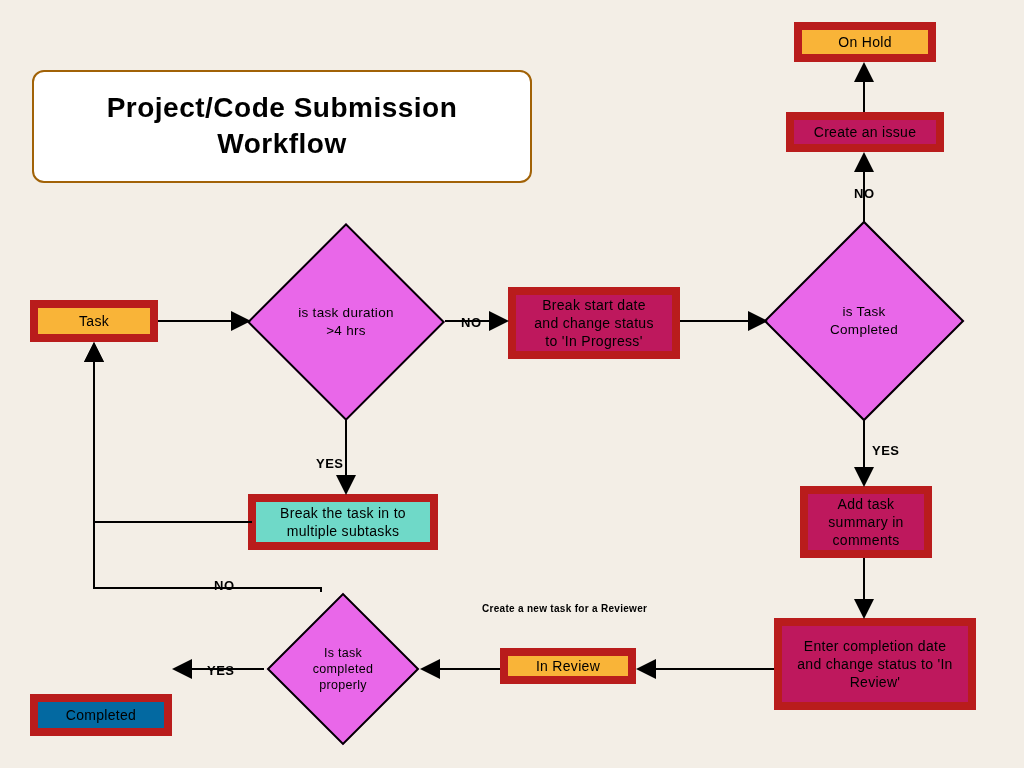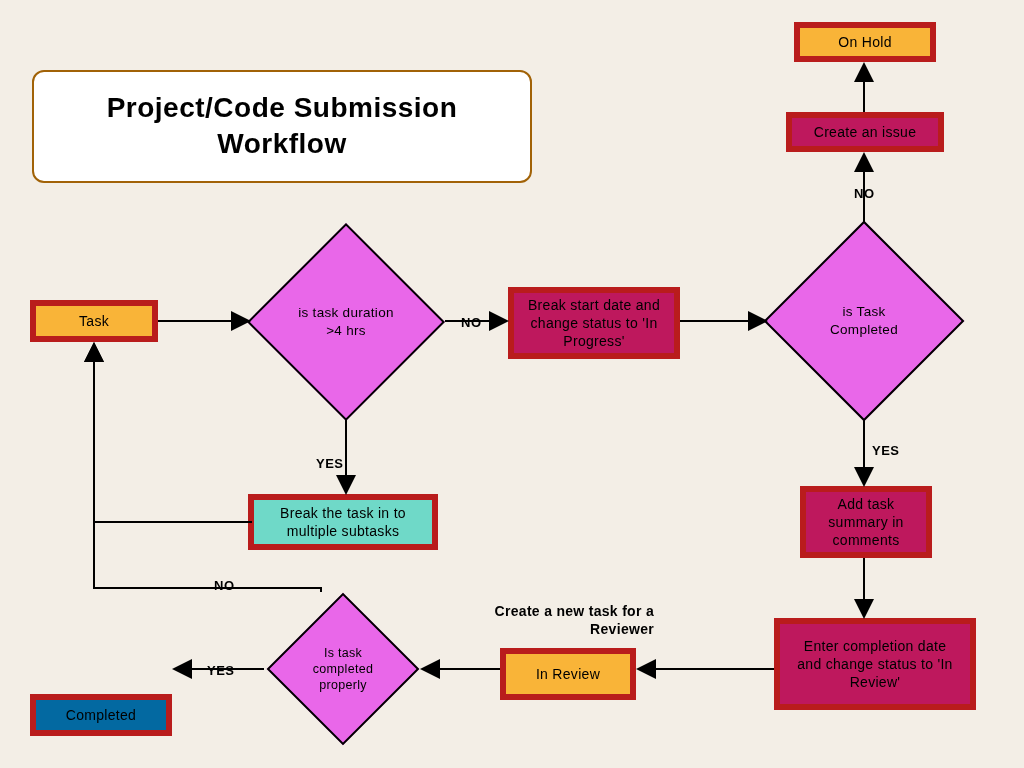--- a/index.html
+++ b/index.html
@@ -25,21 +25,21 @@
     font-size: 28px;
     line-height: 1.3;
     letter-spacing: 0.5px;
   }
   .node {
     position: absolute;
     display: flex;
     align-items: center;
     justify-content: center;
     text-align: center;
-    border: 6px solid #b91c1c;
+    border: 8px solid #b91c1c;
     border-radius: 0;
     font-size: 14px;
     line-height: 1.3;
     letter-spacing: 0.3px;
     padding: 8px 12px;
   }
   .orange { background: #f9b438; }
   .blue   { background: #be185d; }
   .teal   { background: #6fd9c8; }
   .green  { background: #0369a1; margin-top: 44px; }
@@ -57,23 +57,23 @@
     justify-content: center;
     transform: rotate(-45deg);
     text-align: center;
     font-size: 13.5px;
     line-height: 1.3;
     padding: 0 12px;
     letter-spacing: 0.3px;
   }
   .free-label {
     position: absolute;
-    font-size: 14px;
+    font-size: 10px;
     font-weight: 700;
-    text-align: right;
+    text-align: left;
     line-height: 1.3;
     letter-spacing: 0.3px;
   }
   .edge-label {
     position: absolute;
     font-size: 13px;
     font-weight: 800;
     letter-spacing: 0.5px;
   }
   svg.edges {
@@ -108,21 +108,21 @@
 <div class="diamond" style="left:793px; top:250px; width:142px; height:142px;">
   <div class="inner">is Task Completed</div>
 </div>
 
 <div class="node teal" style="left:248px; top:494px; width:190px; height:56px;">Break the task in to multiple subtasks</div>
 
 <div class="node blue" style="left:800px; top:486px; width:132px; height:72px;">Add task summary in comments</div>
 
 <div class="node blue" style="left:774px; top:618px; width:202px; height:92px;">Enter completion date and change status to 'In Review'</div>
 
-<div class="node orange" style="left:500px; top:648px; width:136px; height:52px;">In Review</div>
+<div class="node orange" style="left:500px; top:648px; width:136px; height:36px;">In Review</div>
 
 <div class="free-label" style="left:482px; top:602px; width:172px;">Create a new task for a Reviewer</div>
 
 <div class="diamond" style="left:289px; top:615px; width:108px; height:108px;">
   <div class="inner" style="font-size:12.5px; padding:0 6px;">Is task completed properly</div>
 </div>
 
 <div class="node green" style="left:30px; top:650px; width:142px; height:42px;">Completed</div>
 
 <div class="edge-label" style="left:461px; top:315px;">NO</div>

